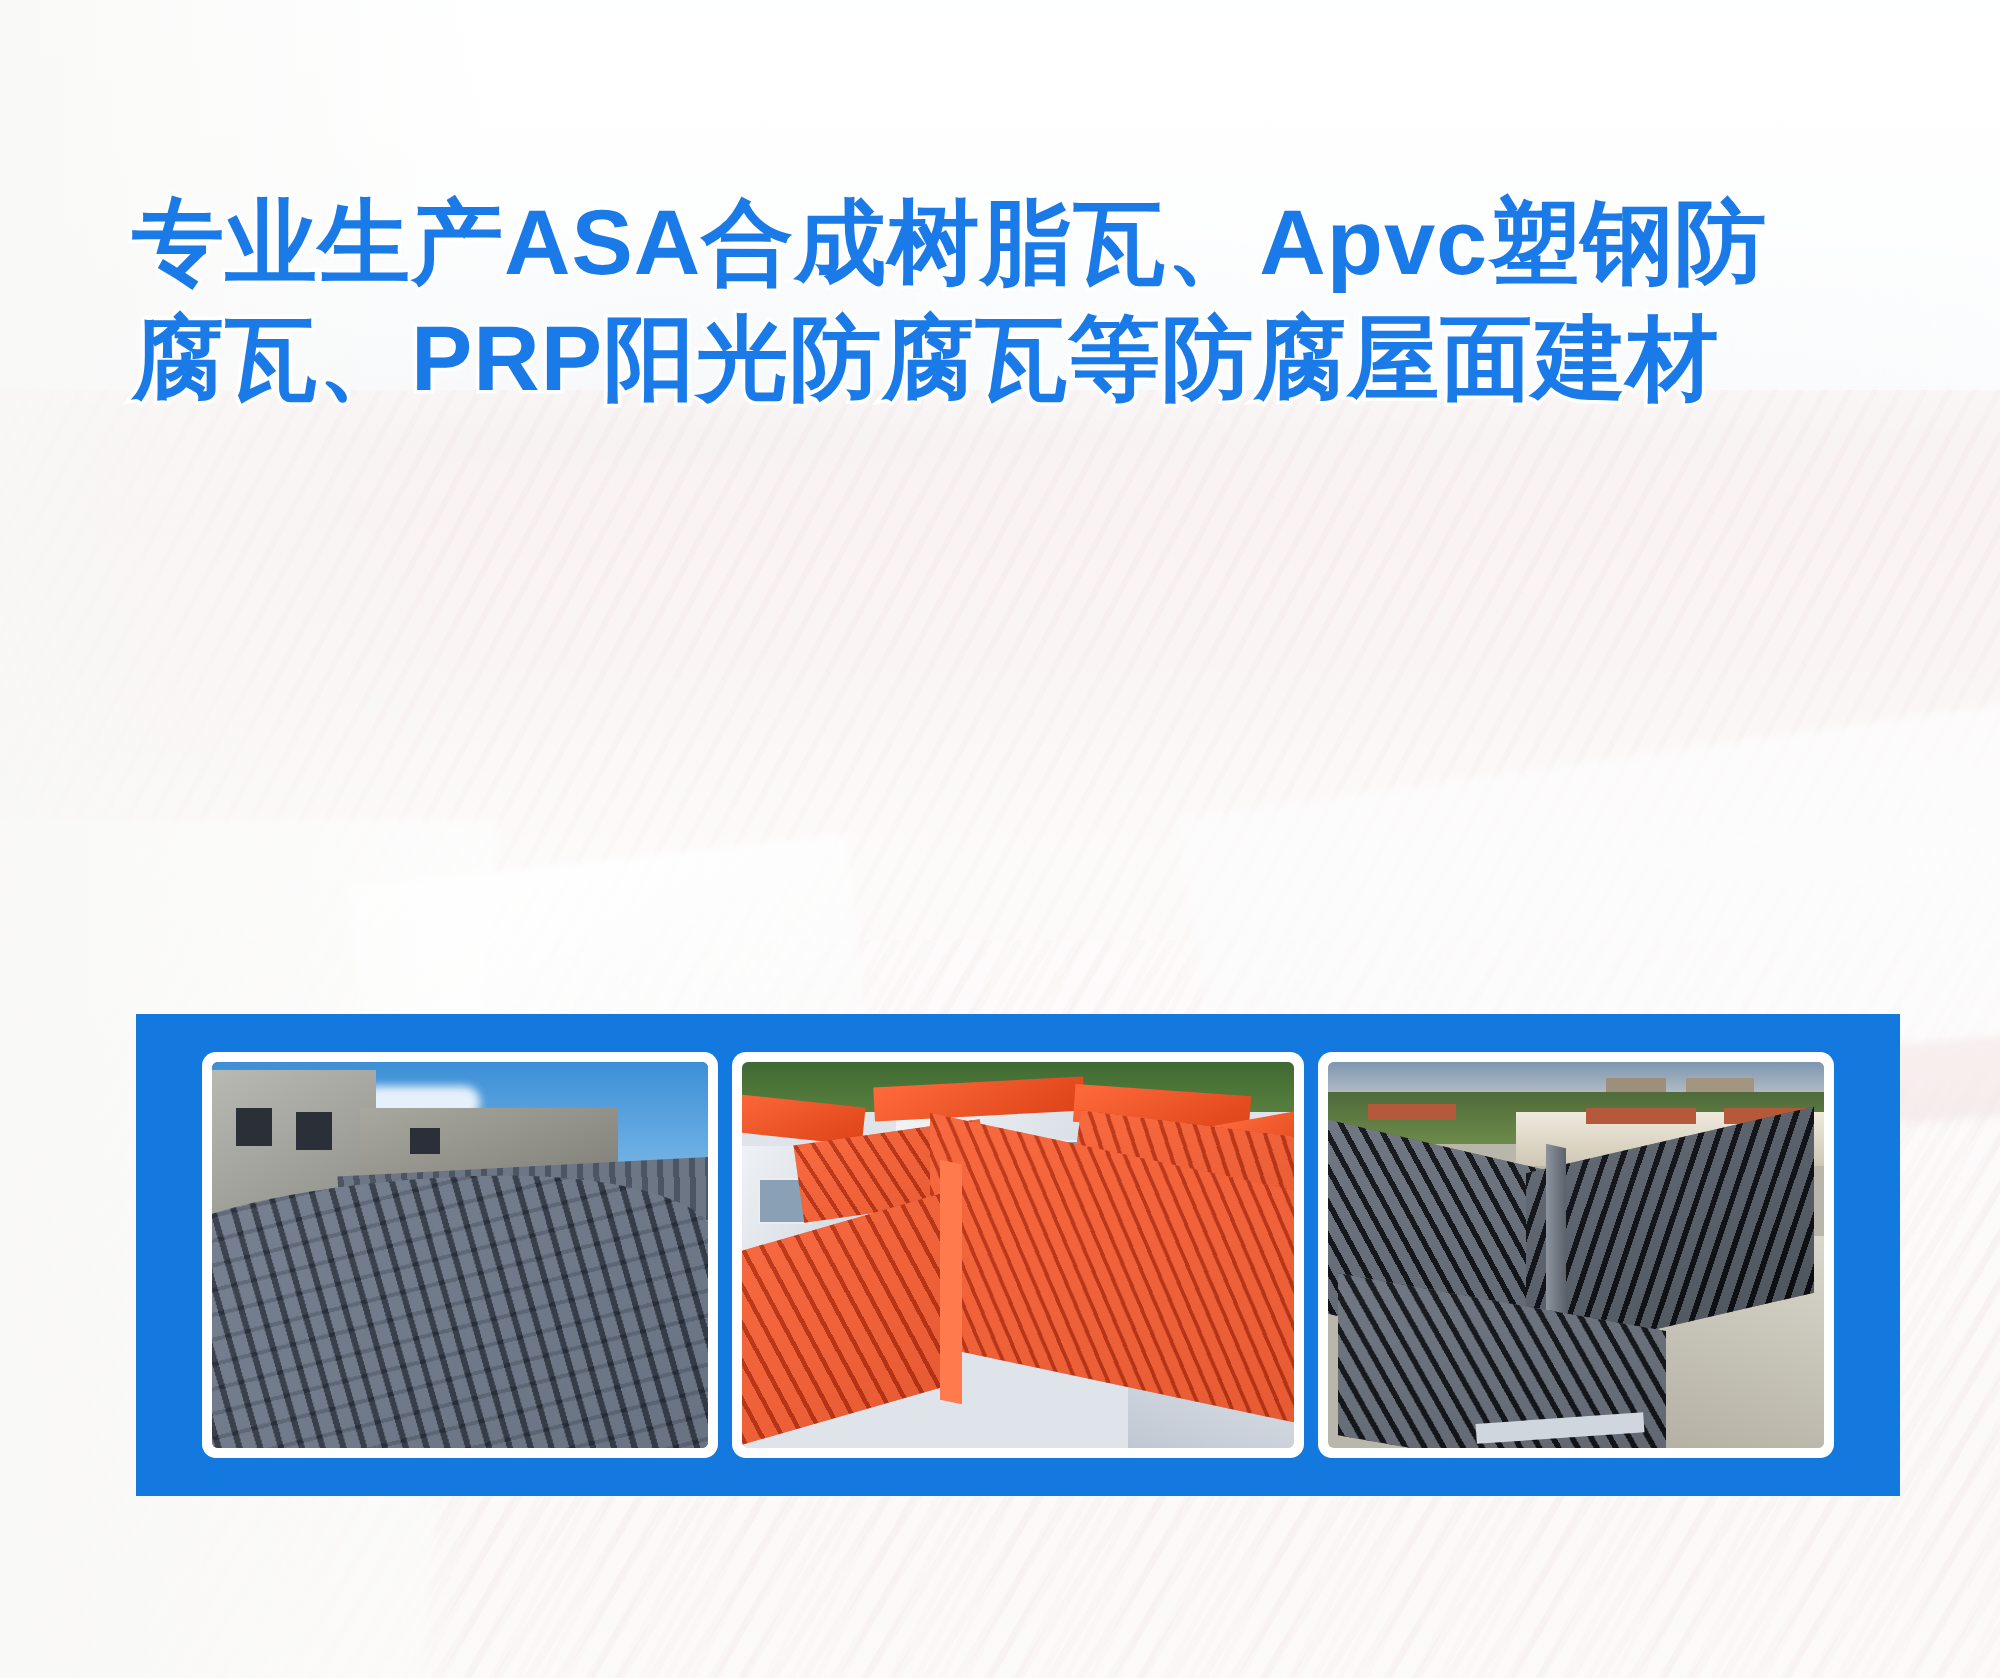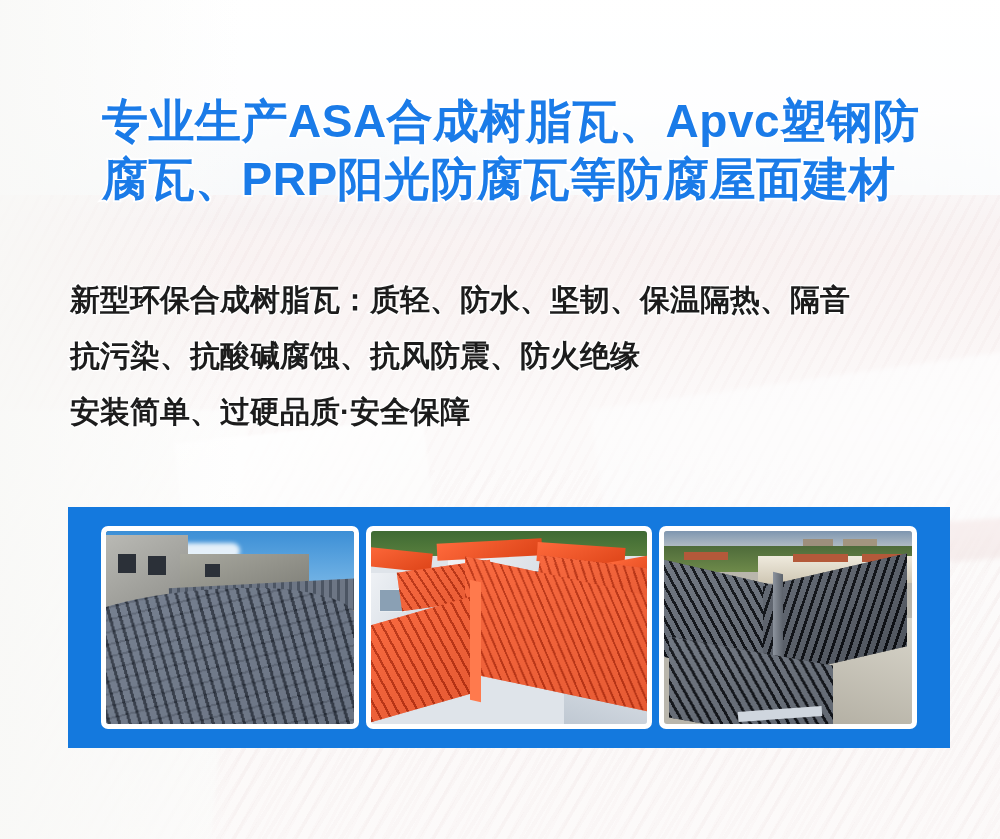--- a/index.html
+++ b/index.html
@@ -136,21 +136,20 @@
     font-weight: 700;
     line-height: 58px;
     letter-spacing: .5px;
     color: #1A7BE8;
     -webkit-text-stroke: 3.5px #ffffff;
     paint-order: stroke fill;
     text-shadow:
       0 0 2px rgba(255,255,255,0.95),
       0 0 6px rgba(255,255,255,0.85);
     white-space: pre-line;
-    margin-left: 36px;
   }
 
   
   .subcopy {
     position: absolute;
     left: 70px;
     top: 272px;
     width: 900px;
     font-size: 30px;
     font-weight: 700;
@@ -296,23 +295,20 @@
     <div class="bg-house-b"></div>
     <div class="bg-house-c"></div>
     <div class="bg-ridge"></div>
     <div class="bg-white-wash"></div>
     <div class="bg-left-fade"></div>
   </div>
 
   <div class="headline">专业生产ASA合成树脂瓦、Apvc塑钢防
 腐瓦、PRP阳光防腐瓦等防腐屋面建材</div>
 
-  <div class="subcopy">新型环保合成树脂瓦：质轻、防水、坚韧、保温隔热、隔音
-抗污染、抗酸碱腐蚀、抗风防震、防火绝缘
-安装简单、过硬品质·安全保障</div>
 
   <div class="gallery">
 
     <div class="thumb">
       <div class="thumb-inner">
         <div class="ph1">
           <div class="sky"></div>
           <div class="cloud1"></div>
           <div class="cloud2"></div>
           <div class="bldgL"></div>

